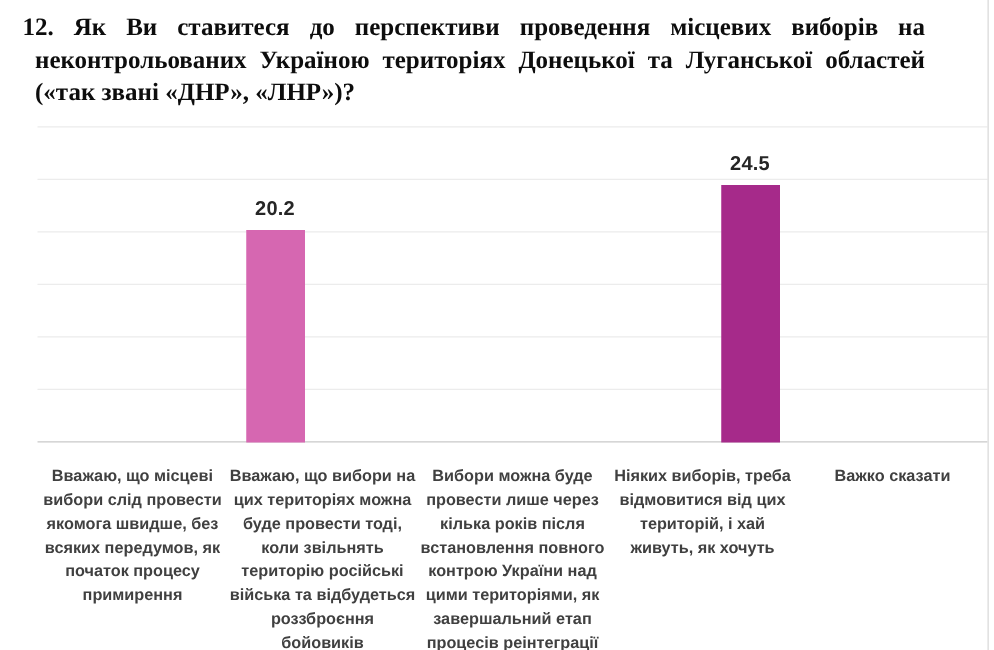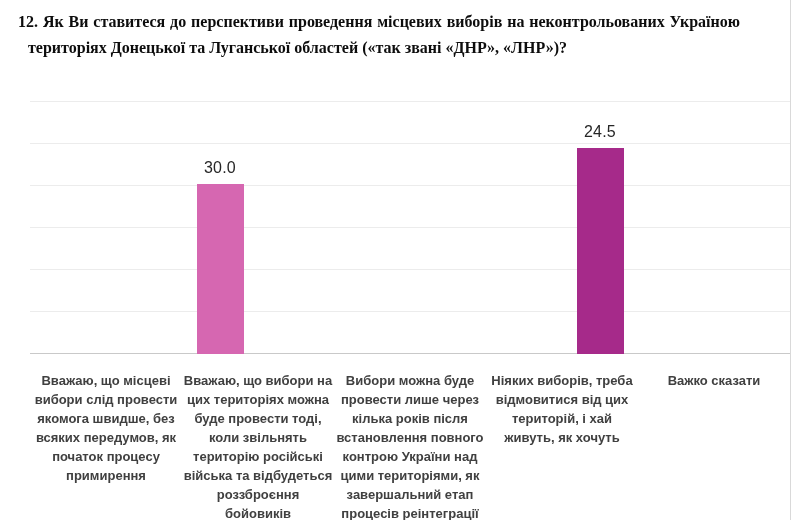--- a/index.html
+++ b/index.html
@@ -14,21 +14,21 @@
     position: absolute; top: 0; right: 4px;
     width: 1px; height: 520px;
     background: #d9d9d9;
   }
   .question-title {
     margin: 9px 56px 0 28px;
     width: 712px;
     text-indent: -10px;
     font-family: "Liberation Serif", serif;
     font-weight: bold;
-    font-size: 16px;
+    font-size: 20px;
     line-height: 26px;
     color: #0d0d0d;
     text-align: justify;
   }
   .chart-wrap {
     position: absolute;
     left: 30px; top: 102px;
     width: 760px;
   }
   .plot-area {
@@ -50,21 +50,21 @@
   .bar-col {
     flex: 1 1 0;
     display: flex;
     flex-direction: column;
     align-items: center;
     justify-content: flex-end;
     height: 100%;
   }
   .bar-value-label {
     font-size: 16px;
-    font-weight: normal;
+    font-weight: bold;
     color: #262626;
     margin-bottom: 7px;
     letter-spacing: 0.2px;
   }
   .bar-rect {
     width: 47px;
   }
   .cat-labels {
     display: flex;
     margin-top: 17px;
@@ -91,21 +91,21 @@
         <div class="gridline baseline" style="bottom: 0%; background: rgb(201, 201, 201);"></div>
         <div class="gridline" style="bottom: 16.6667%; background: rgb(236, 236, 236);"></div>
         <div class="gridline" style="bottom: 33.3333%; background: rgb(236, 236, 236);"></div>
         <div class="gridline" style="bottom: 50%; background: rgb(236, 236, 236);"></div>
         <div class="gridline" style="bottom: 66.6667%; background: rgb(236, 236, 236);"></div>
         <div class="gridline" style="bottom: 83.3333%; background: rgb(236, 236, 236);"></div>
         <div class="gridline" style="bottom: 100%; background: rgb(236, 236, 236);"></div>
       </div>
     <div class="bar-cols" id="bar-cols">
         <div class="bar-col">
-          <div class="bar-value-label">30.0</div>
+          <div class="bar-value-label">20.2</div>
           <div class="bar-rect" style="height: 67.3333%; background: rgb(214, 103, 177);"></div>
         </div>
         <div class="bar-col">
           <div class="bar-value-label">24.5</div>
           <div class="bar-rect" style="height: 81.6667%; background: rgb(166, 42, 138);"></div>
         </div>
       </div>
   </div>
   <div class="cat-labels" id="cat-labels">
       <div class="cat-label">Вважаю, що місцеві вибори слід провести якомога швидше, без всяких передумов, як початок процесу примирення</div>

